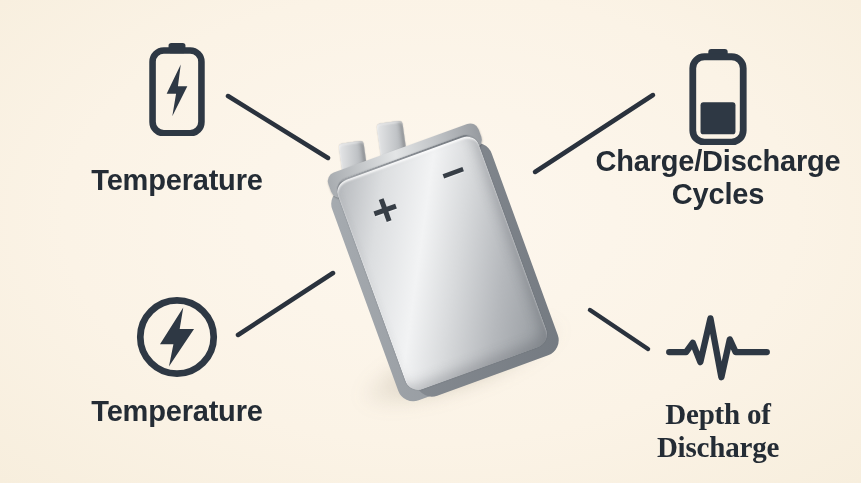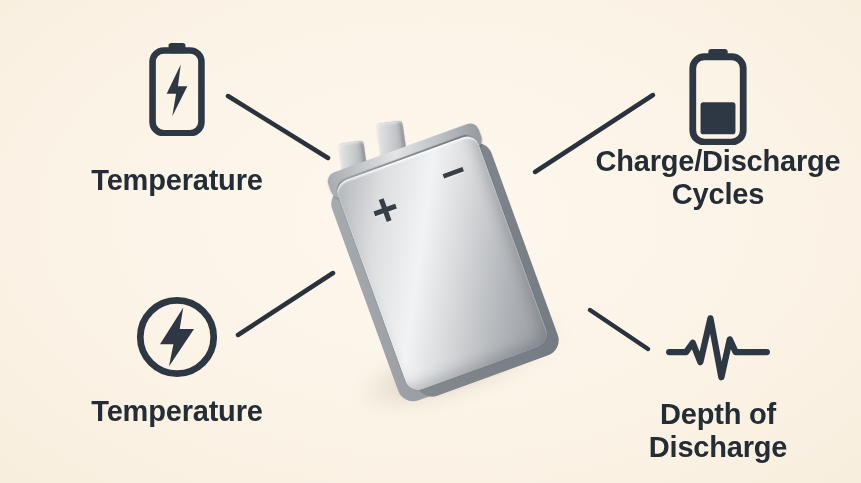--- a/index.html
+++ b/index.html
@@ -21,21 +21,21 @@
   }
   .factor .label{
     font-size:29px;line-height:33px;font-weight:600;
     color:#242c35;letter-spacing:-0.2px;
   }
   .f-temperature{left:77px;top:42px;width:200px;gap:28px;}
   .f-cycles{left:590px;top:48px;width:256px;}
   .f-overcharging{left:77px;top:294px;width:200px;gap:15px;}
   .f-depth{left:590px;top:310px;width:256px;gap:14px;}
   .f-cycles .label{max-width:250px;}
-  .f-depth .label{max-width:160px;}
+  .f-depth .label{max-width:160px;font-family:Liberation Serif, serif;}
 
   
   .battery{position:absolute;left:320px;top:110px;width:260px;height:295px;}
   .ground-shadow{
     position:absolute;left:30px;top:222px;width:222px;height:62px;
     background:radial-gradient(ellipse at center, rgba(110,95,70,.40) 0%, rgba(110,95,70,0) 70%);
     filter:blur(8px);
     transform:rotate(-20deg);
     z-index:0;
   }

